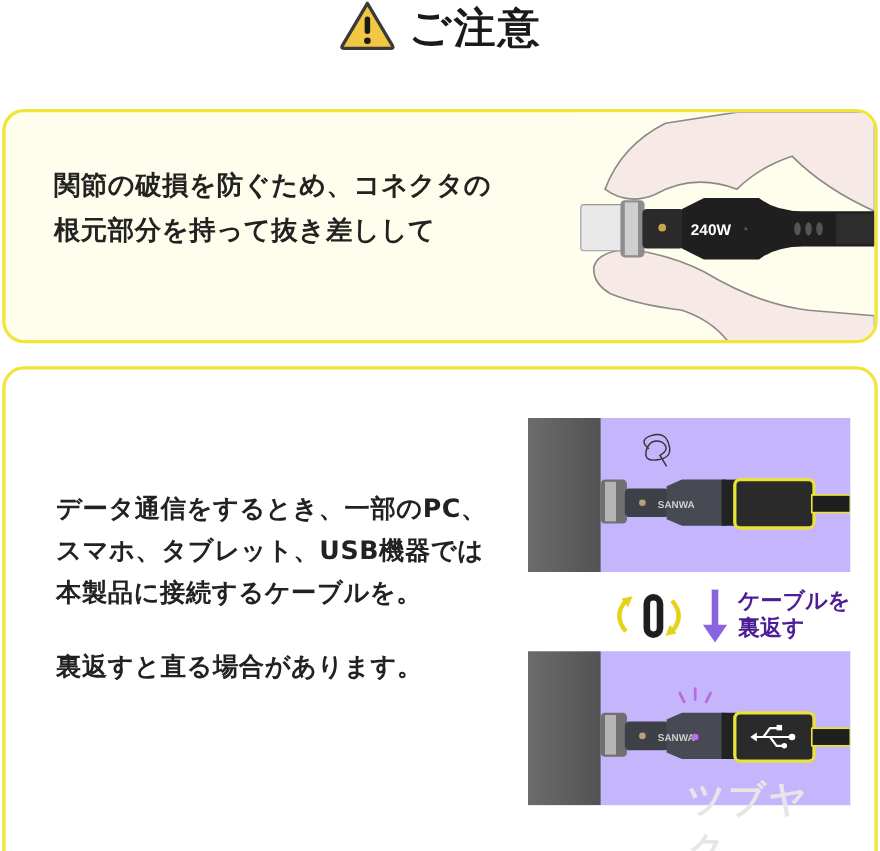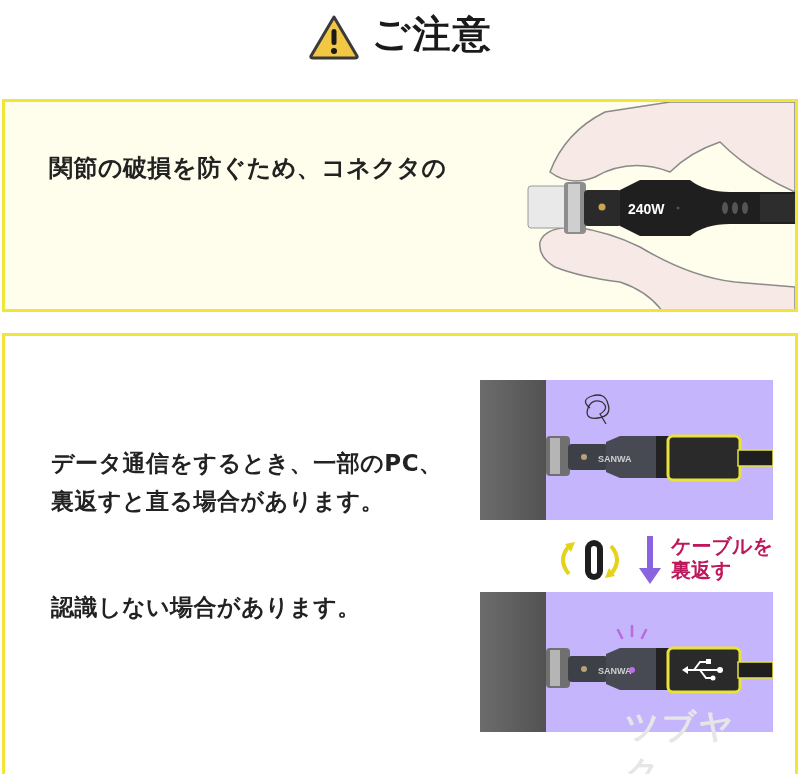--- a/index.html
+++ b/index.html
@@ -1,59 +1,60 @@
 <!DOCTYPE html>
 <html><head>
 <meta charset="utf-8">
 <style>
   * { box-sizing: border-box; margin: 0; padding: 0; }
   html, body { width: 800px; height: 774px; background: #ffffff; overflow: hidden; }
   body { font-family: "DejaVu Sans", "Liberation Sans", sans-serif; color: #222; position: relative; }
 
-  .header { position: absolute; top: 0; left: 0; width: 800px; height: 60px; display: flex; align-items: flex-end; justify-content: center; gap: 12px; }
+  .header { position: absolute; top: 0; left: 0; width: 800px; height: 60px; display: flex; align-items: flex-start; justify-content: center; gap: 12px; }
   .header svg { width: 52px; height: 46px; }
   .header-title { font-size: 38px; font-weight: bold; letter-spacing: 2px; color: #1a1a1a; }
 
-  .card { position: absolute; left: 2px; width: 796px; border: 3px solid #f2e53a; border-radius: 0; background: #fff; overflow: hidden; }
+  .card { position: absolute; left: 2px; width: 796px; border: 3px solid #f2e53a; border-radius: 20px; background: #fff; overflow: hidden; }
   .card1 { top: 99px; height: 213px; background: #fffdeb; }
   .card2 { top: 333px; height: 532px; }
 
   .text-block { position: absolute; font-size: 24px; font-weight: bold; line-height: 41px; color: #222; letter-spacing: 0.5px; }
   .card1 .text-block { left: 44px; top: 46px; width: 460px; }
   .card2 .t1 { left: 46px; top: 108px; width: 420px; line-height: 38px; font-size: 23px; }
   .card2 .t2 { left: 46px; top: 252px; width: 420px; line-height: 38px; font-size: 23px; }
 
   .hand-illust { position: absolute; right: 0; top: 0; width: 275px; height: 213px; }
 
   .photo { position: absolute; left: 475px; width: 293px; height: 140px; background: #c4b5fd; overflow: hidden; }
   .photo1 { top: 44px; }
   .photo2 { top: 256px; }
   .wall { position: absolute; left: 0; top: 0; width: 66px; height: 100%; background: linear-gradient(90deg,#6c6c6c,#525252); }
   .photo svg { position: absolute; left: 0; top: 0; }
 
   .flip-row { position: absolute; left: 550px; top: 198px; width: 230px; height: 52px; }
-  .flip-label { position: absolute; left: 116px; top: 0; font-size: 20px; line-height: 24px; color: #be185d; font-weight: bold; }
+  .flip-label { position: absolute; left: 116px; top: 0; font-size: 20px; line-height: 24px; color: #4c1d95; font-weight: bold; }
 
   .watermark { position: absolute; left: 620px; top: 368px; font-size: 34px; font-weight: bold; color: #e6e6e6; letter-spacing: 2px; }
 </style>
 </head>
 <body>
 
 <div class="header">
   <svg viewBox="0 0 52 46">
     <path d="M26 3 L49 42 Q50 44 47 44 L5 44 Q2 44 3 42 Z" fill="#f2c744" stroke="#3a3a3a" stroke-width="3" stroke-linejoin="round"></path>
     <rect x="23.5" y="15" width="5" height="16" rx="2.5" fill="#1a1a1a"></rect>
     <circle cx="26" cy="37" r="3" fill="#1a1a1a"></circle>
   </svg>
   <span class="header-title">ご注意</span>
 </div>
 
 <div class="card card1">
   <div class="text-block">
     <div>関節の破損を防ぐため、コネクタの</div>
+    <div>根元部分を持って抜き差しして</div>
   </div>
   <svg class="hand-illust" viewBox="0 0 275 213">
     <rect x="0" y="0" width="275" height="213" fill="#fffdeb"></rect>
 
     <path d="M30 70 Q45 30 85 10 L150 0 L275 0 L275 90 Q230 70 200 40 Q170 50 150 70 Q110 55 75 75 Q50 85 30 70 Z" fill="#f7e9e6" stroke="#8a8a8a" stroke-width="1.5"></path>
 
     <path d="M20 140 Q25 125 55 125 Q90 130 120 145 Q170 175 215 180 L275 185 L275 213 L145 213 Q130 190 100 180 Q60 175 35 165 Q18 155 20 140 Z" fill="#f7e9e6" stroke="#8a8a8a" stroke-width="1.5"></path>
 
     <rect x="8" y="84" width="40" height="42" rx="3" fill="#e9e9e9" stroke="#9a9a9a"></rect>
 
@@ -69,24 +70,25 @@
     <ellipse cx="205" cy="106" rx="3" ry="6" fill="#555"></ellipse>
     <ellipse cx="215" cy="106" rx="3" ry="6" fill="#555"></ellipse>
     <ellipse cx="225" cy="106" rx="3" ry="6" fill="#555"></ellipse>
     <rect x="240" y="92" width="35" height="28" fill="#2d2d2d"></rect>
   </svg>
 </div>
 
 <div class="card card2">
   <div class="text-block t1">
     <div>データ通信をするとき、一部のPC、</div>
-    <div>裏返すと直る場合があります。</div>
+    <div>スマホ、タブレット、USB機器では</div>
+    <div>本製品に接続するケーブルを。</div>
   </div>
   <div class="text-block t2">
-    <div>認識しない場合があります。</div>
+    <div>裏返すと直る場合があります。</div>
   </div>
 
   <div class="photo photo1">
     <div class="wall"></div>
     <svg width="293" height="140" viewBox="0 0 293 140">
 
       <path d="M110 28 Q100 20 112 16 Q125 12 128 24 Q132 36 118 38 Q104 40 108 28 Q112 18 122 22 Q130 28 120 34 L126 44" fill="none" stroke="#333" stroke-width="1.3"></path>
 
       <rect x="66" y="56" width="24" height="40" rx="4" fill="#707070"></rect>
       <rect x="70" y="58" width="10" height="36" fill="#b5b5b5"></rect>

